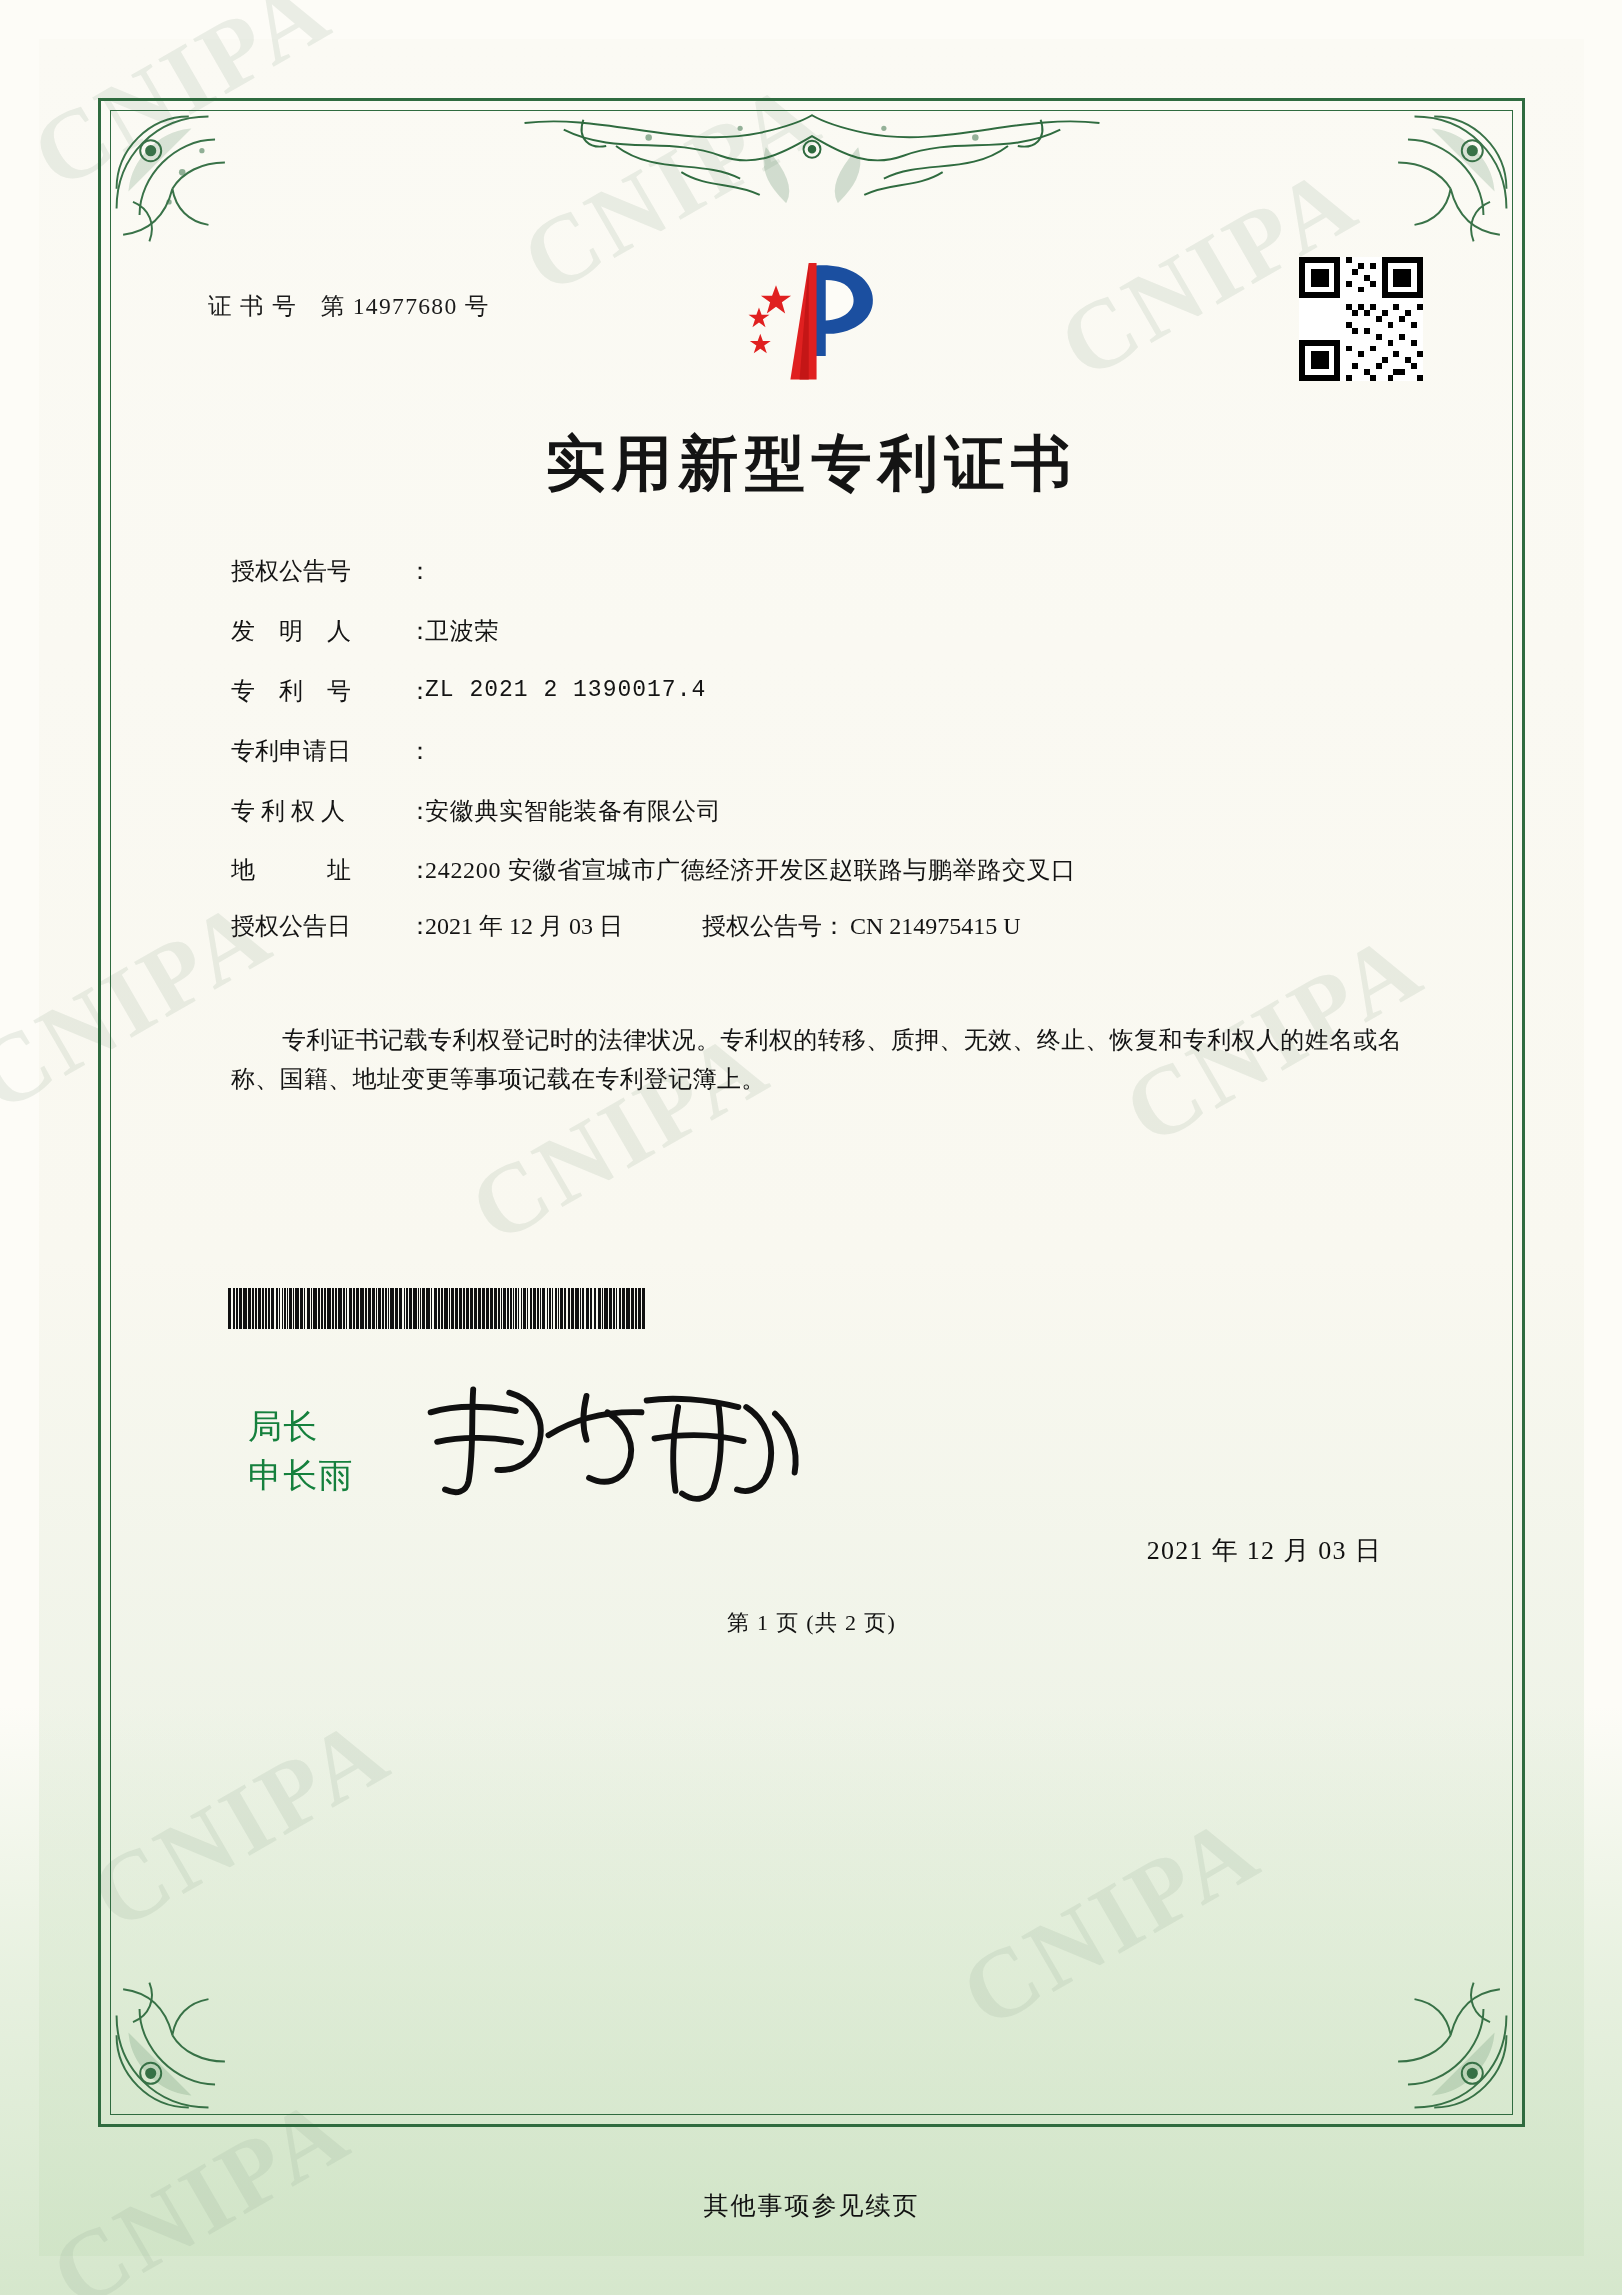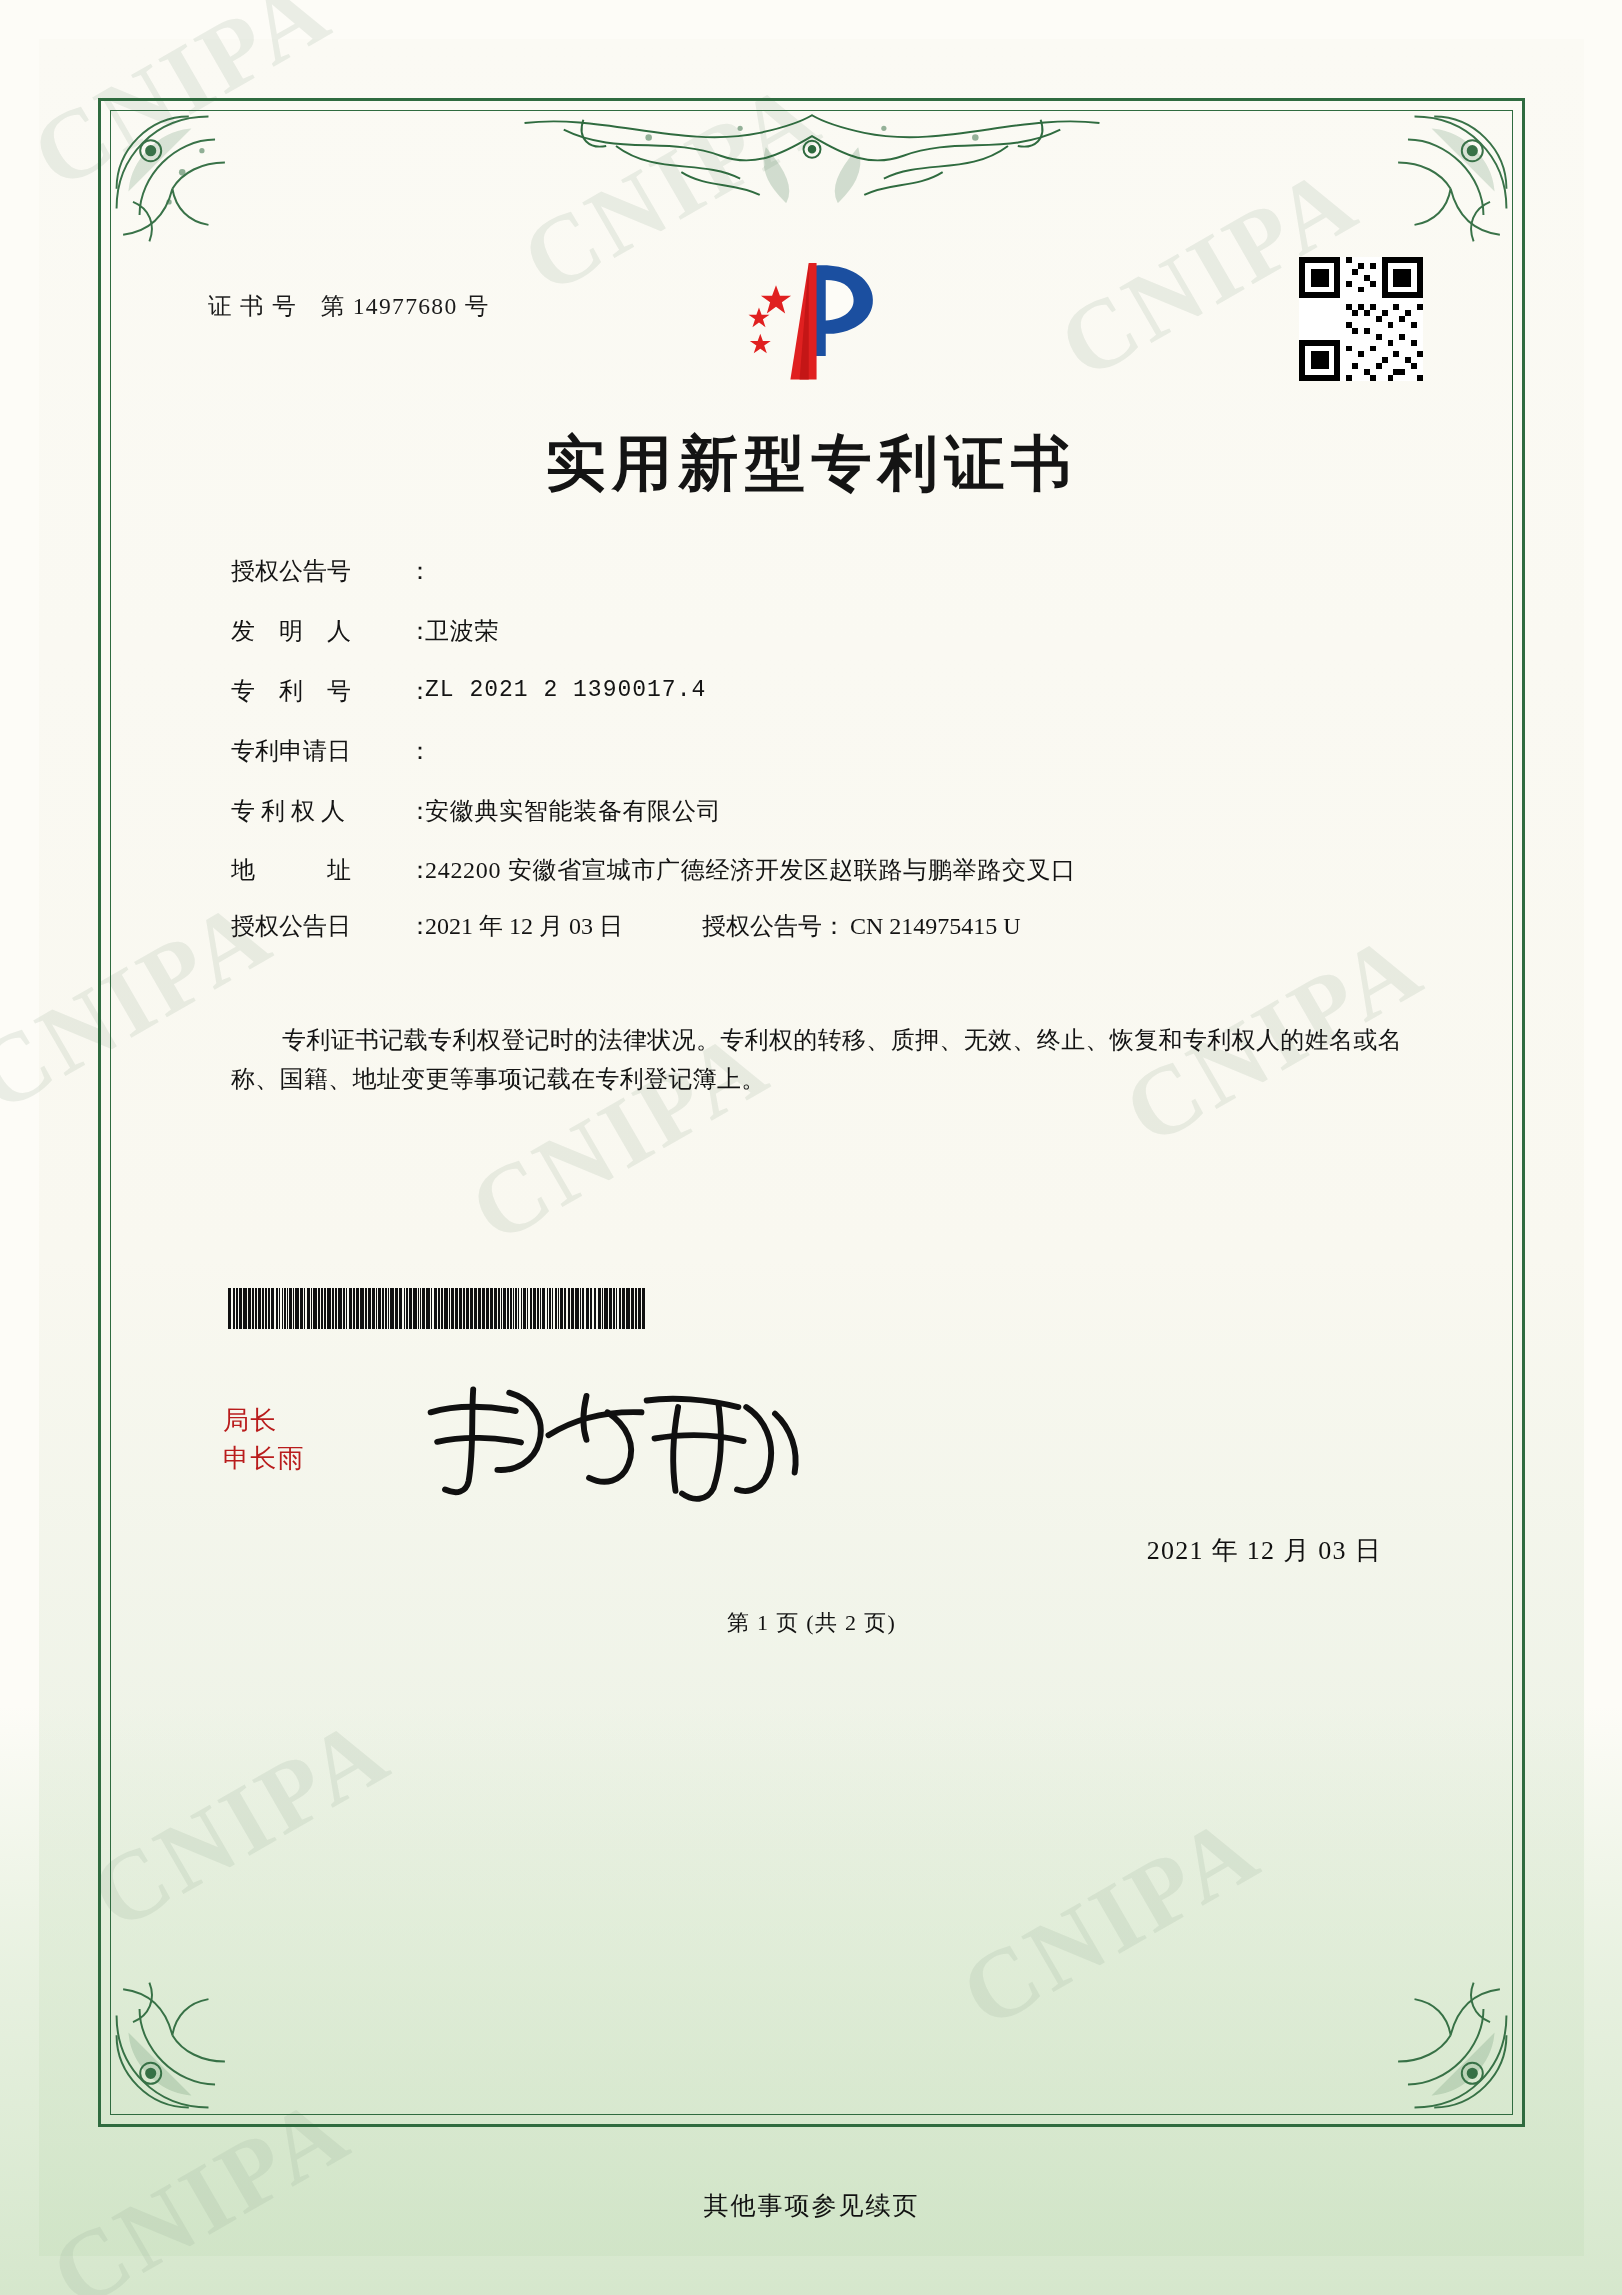--- a/index.html
+++ b/index.html
@@ -210,25 +210,25 @@
     align-items: stretch;
   }
   .barcode i {
     display: block;
     background: #101010;
     height: 100%;
   }
 
   .signature-block {
     position: absolute;
-    left: 113px;
+    left: 138px;
     top: 1292px;
-    font-size: 26px;
+    font-size: 34px;
     line-height: 1.45;
-    color: #b91c1c;
+    color: #15803d;
     letter-spacing: 1.3px;
   }
 
   .signature-img {
     position: absolute;
     left: 301px;
     top: 1263px;
     width: 419px;
     height: 131px;
   }

